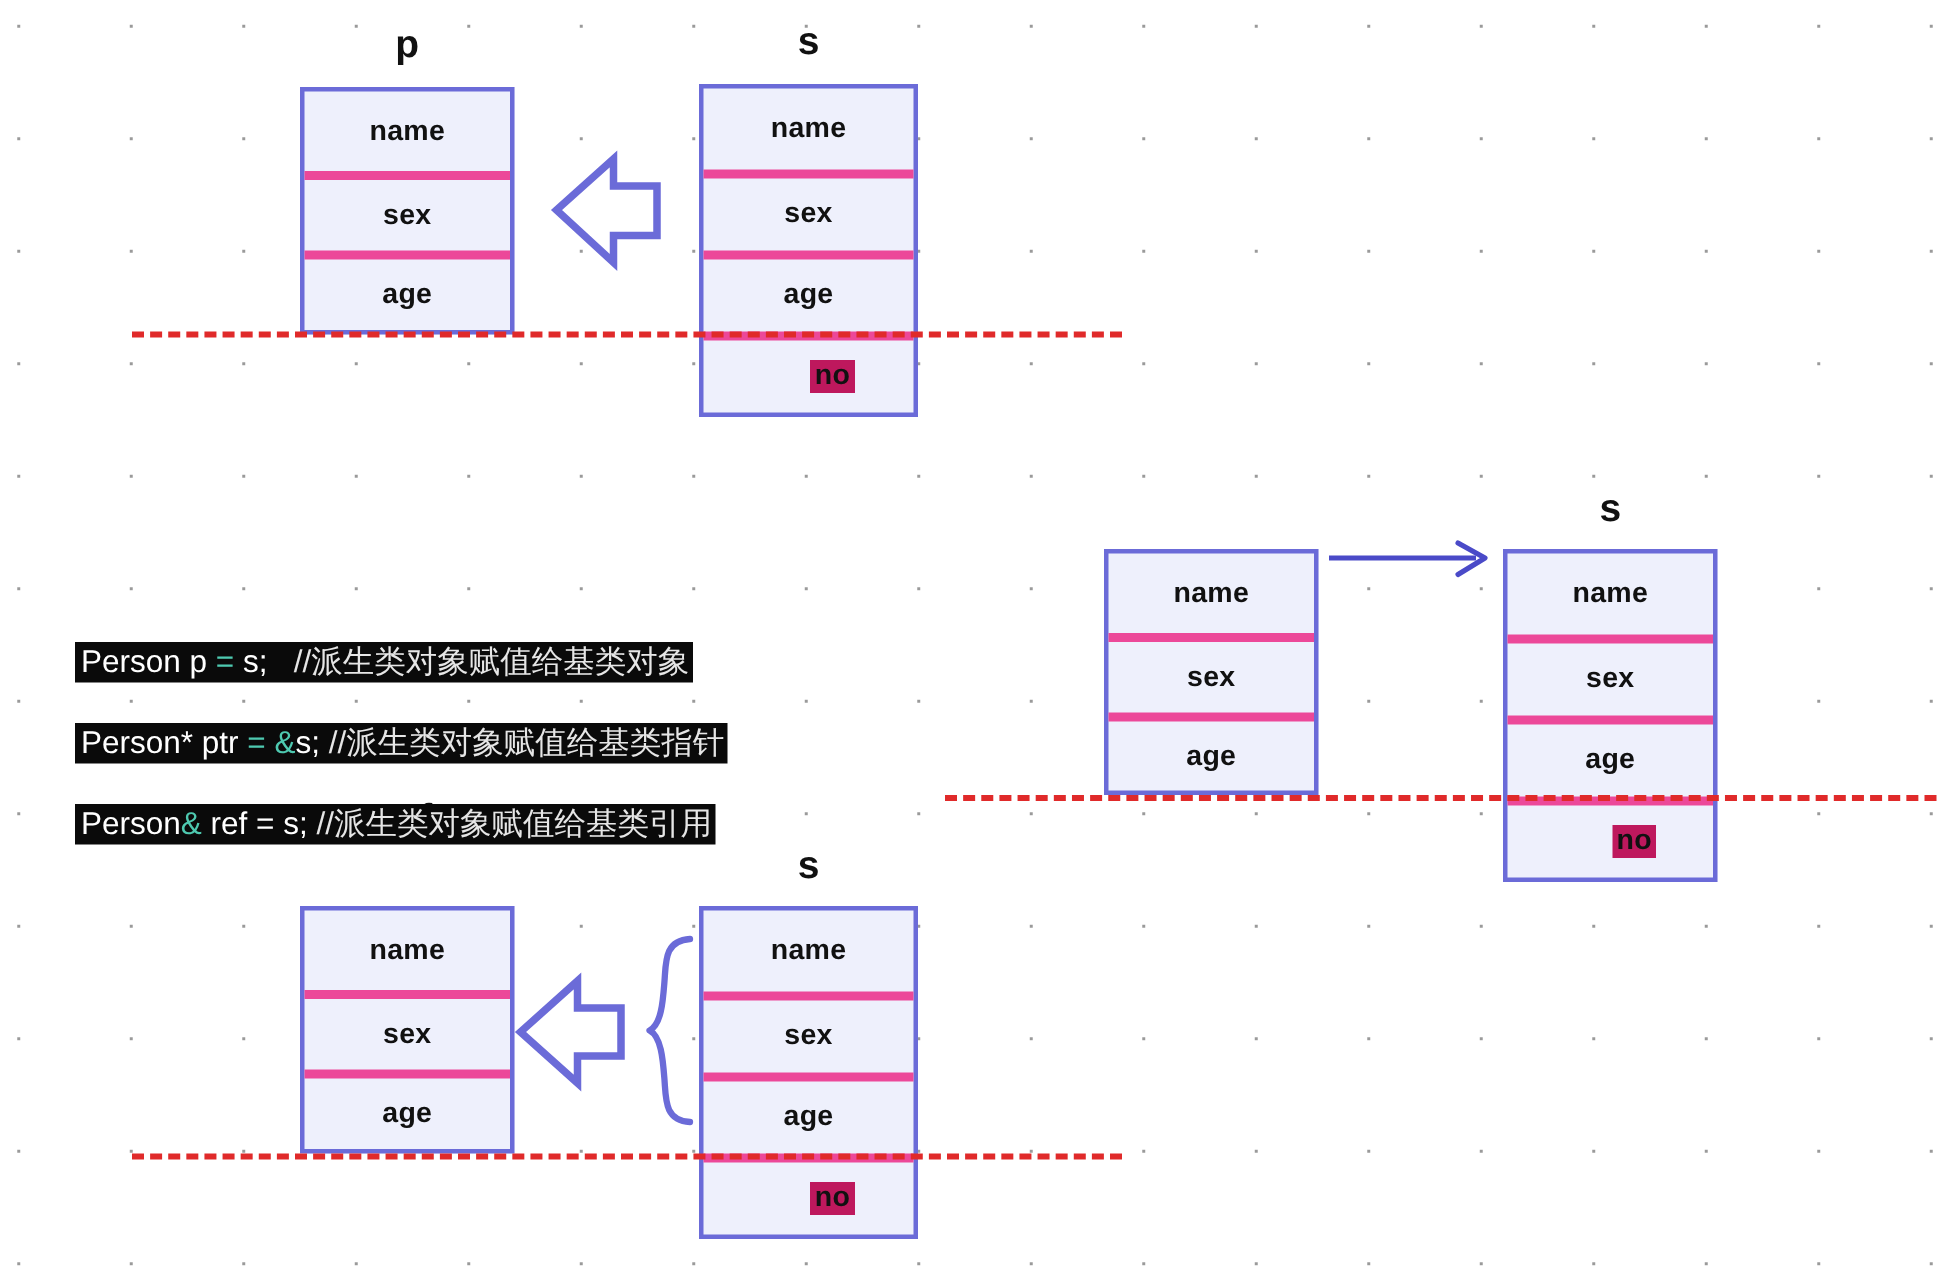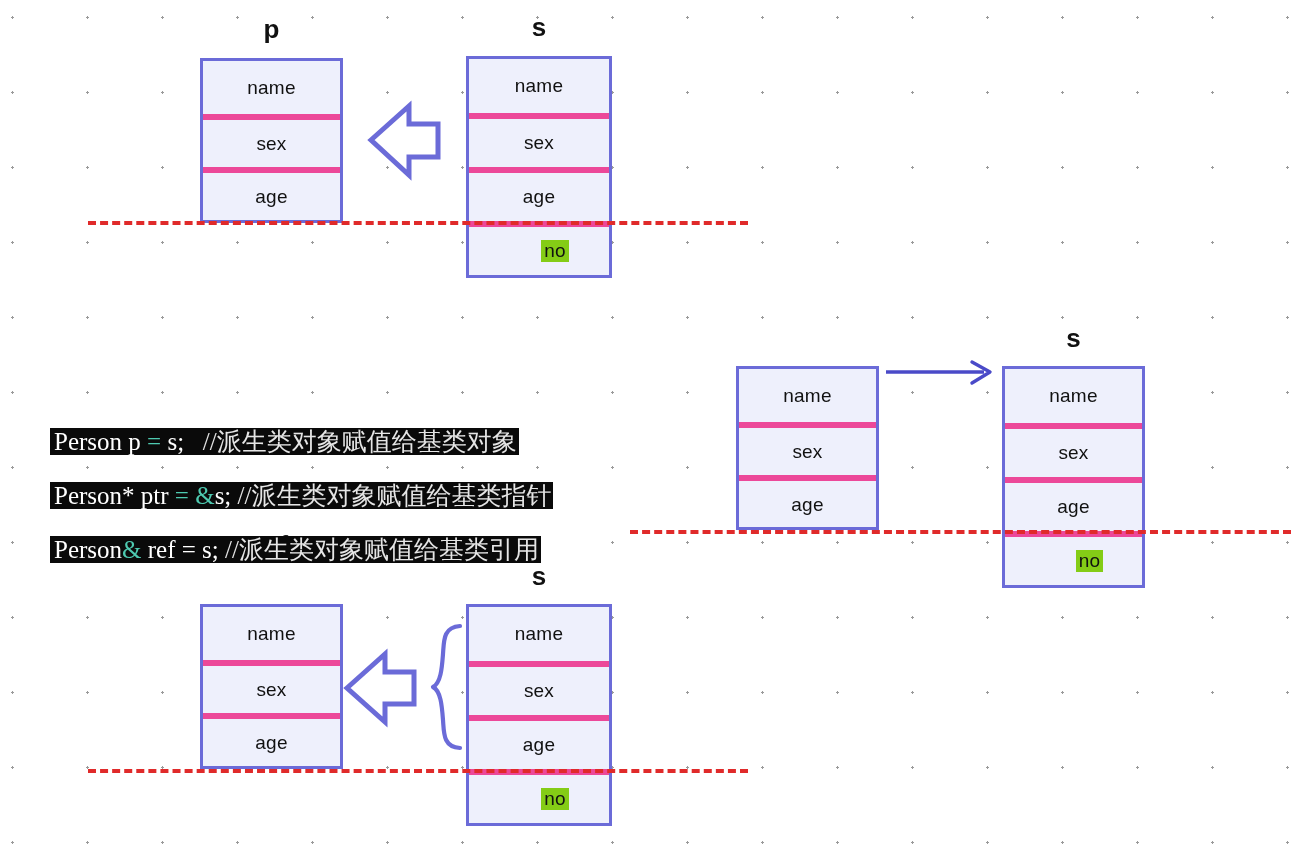--- a/index.html
+++ b/index.html
@@ -19,26 +19,26 @@
   .box {
     position:absolute;
     border:3px solid #6B6BD8;
     background:#EEF0FC;
     box-sizing:border-box;
   }
   .row {
     position:relative;
     box-sizing:border-box;
     display:flex; align-items:center; justify-content:center;
-    font-size:19px; font-weight:normal; color:#111;
+    font-size:19px; font-weight:bold; color:#111;
     letter-spacing:.2px;
   }
   .row + .row { border-top:6px solid #ec4899; }
   .hl {
-    background:#84cc16; padding:1px 3px 2px 3px;
+    background:#be185d; padding:1px 3px 2px 3px;
     line-height:1.05;
     margin-left:32px;
   }
 
   
   .vlabel {
     position:absolute;
     font-size:26px; font-weight:bold; color:#111;
     text-align:center;
     white-space:nowrap;
@@ -50,22 +50,22 @@
     border-top:4px dashed #E02A2A;
   }
 
   
   .overlay { position:absolute; left:0; top:0; width:1294px; height:844px; pointer-events:none; }
 
   
   .code {
     position:absolute;
     left:50px; top:401px;
-    font-family:Liberation Serif, serif;
-    font-size:25px;
+    font-family:Liberation Sans, sans-serif;
+    font-size:21px;
     line-height:27px;
     color:#ffffff;
     white-space:pre;
   }
   .code .ln { background:#0a0a0a; display:inline-block; padding:0 2px 0 4px; }
   .code .op { color:#4EC9B0; }
   .code .cm { color:#e6e6e6; }
 </style>
 </head>
 <body>

